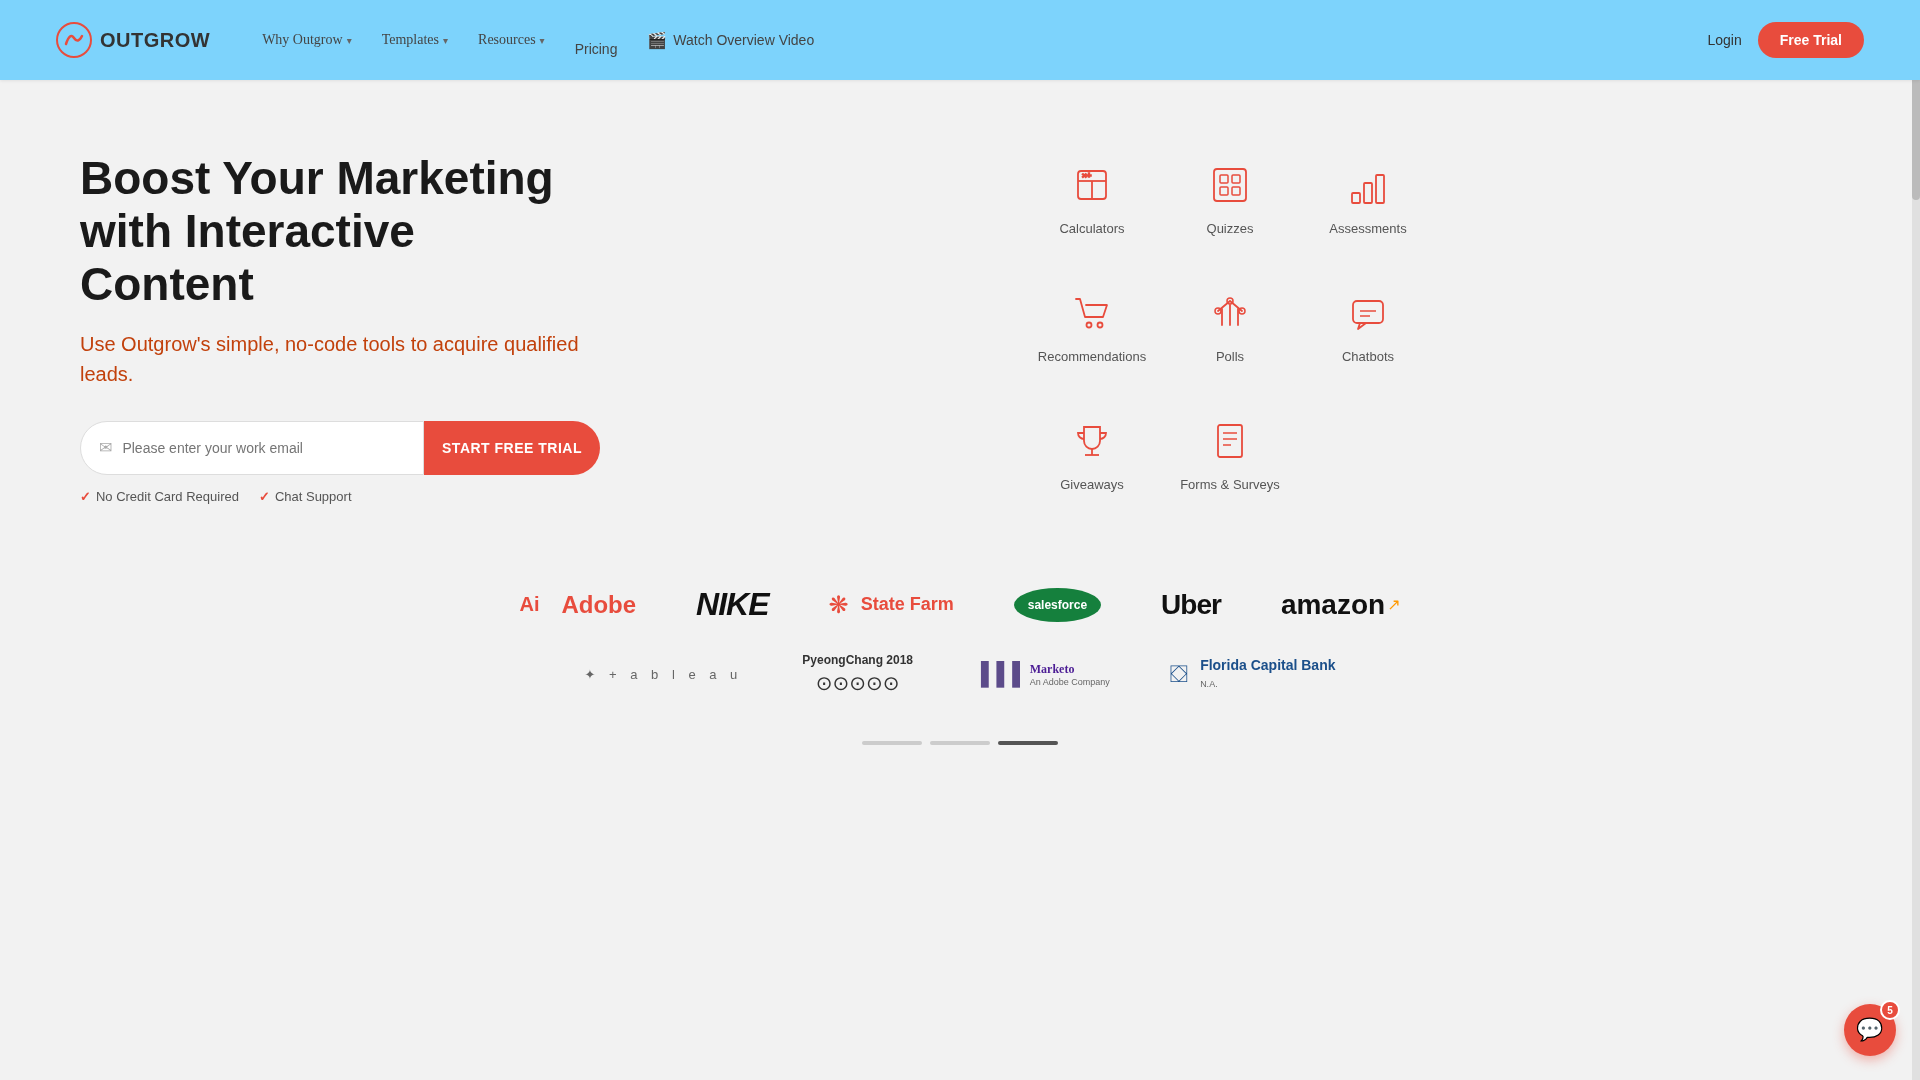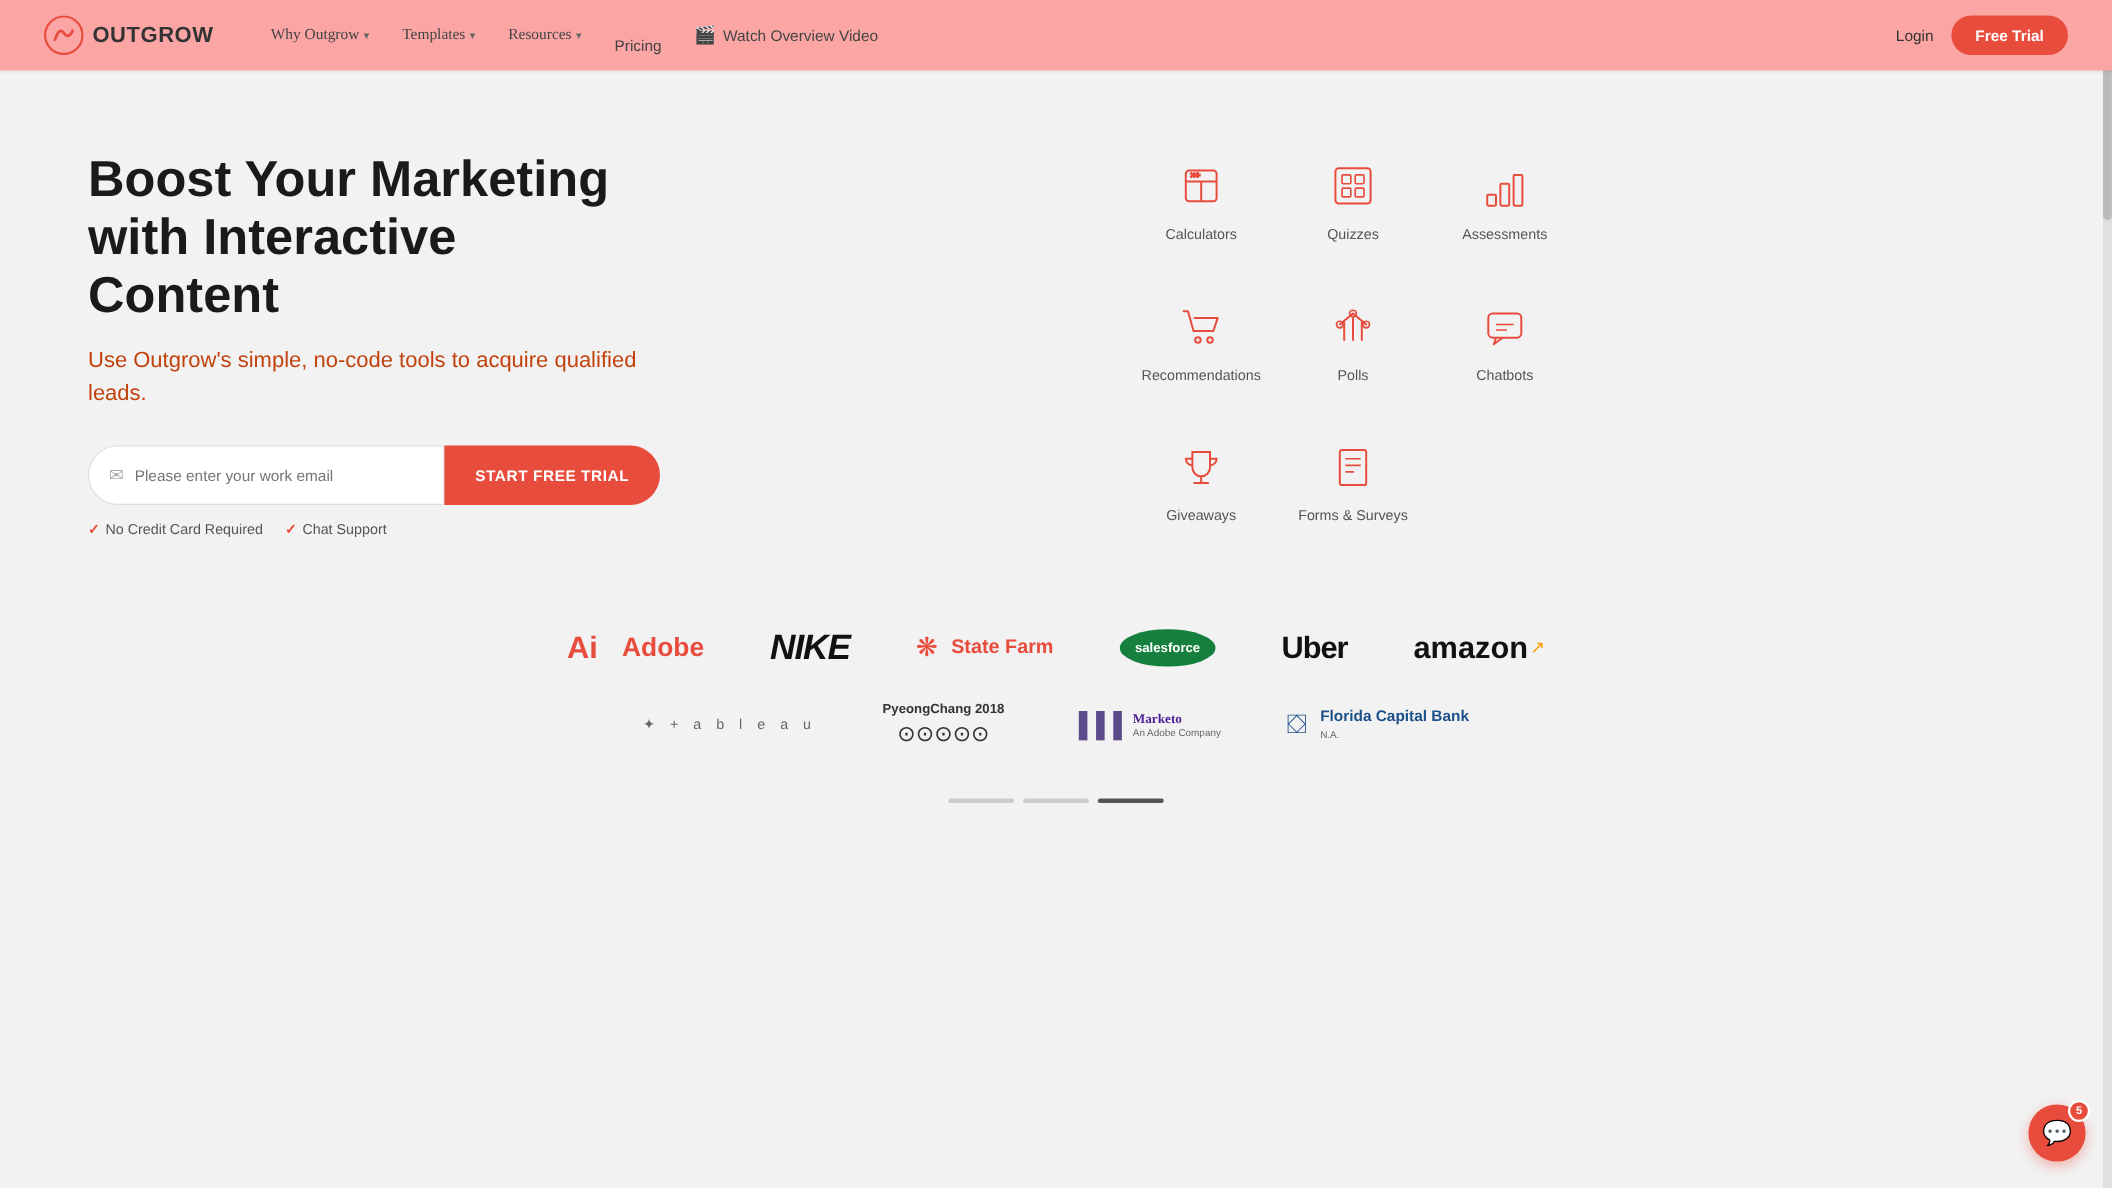--- a/index.html
+++ b/index.html
@@ -1,24 +1,24 @@
 <!DOCTYPE html>
 <html><head>
   <meta charset="utf-8">
   <style>
     * { box-sizing: border-box; margin: 0; padding: 0; }
     body { font-family: -apple-system, BlinkMacSystemFont, 'Segoe UI', sans-serif; background: #f2f2f2; color: #333; overflow-x: hidden; }
 
     
     nav {
-      background: #fca5a5;
+      background: #7dd3fc;
       display: flex;
       align-items: center;
-      padding: 0 40px;
-      height: 64px;
+      padding: 0 56px;
+      height: 80px;
       box-shadow: 0 1px 3px rgba(0,0,0,0.08);
       position: relative;
       z-index: 10;
     }
     .nav-logo { display: flex; align-items: center; gap: 8px; text-decoration: none; margin-right: 40px; }
     .nav-logo-icon { width: 36px; height: 36px; }
     .nav-logo-text { font-size: 20px; font-weight: 700; color: #333; letter-spacing: 0.5px; }
     .nav-links { display: flex; align-items: center; gap: 6px; flex: 1; }
     .nav-link {
       font-size: 14px; color: #444; text-decoration: none; padding: 6px 12px;
@@ -60,21 +60,21 @@
       display: flex; align-items: center; gap: 10px;
       background: #fff; border: 1.5px solid #ddd; border-radius: 30px 0 0 30px;
       padding: 0 18px; flex: 1; height: 54px;
     }
     .email-icon { color: #aaa; font-size: 16px; }
     .email-input {
       border: none; outline: none; font-size: 14px; color: #888; width: 100%; background: transparent;
     }
     .start-btn {
       background: #e84c3d; color: #fff; border: none; border-radius: 0 30px 30px 0;
-      padding: 0 28px; height: 54px; font-size: 14px; font-weight: 700; cursor: pointer;
+      padding: 0 18px; height: 54px; font-size: 14px; font-weight: 700; cursor: pointer;
       letter-spacing: 0.5px; white-space: nowrap;
     }
     .hero-checks { display: flex; gap: 20px; font-size: 13px; color: #555; }
     .hero-check { display: flex; align-items: center; gap: 5px; }
     .check-icon { color: #e84c3d; font-weight: 700; }
 
     
     .hero-right { flex: 1; display: grid; grid-template-columns: repeat(3, 130px); grid-template-rows: repeat(3, 120px); gap: 8px; justify-content: center; }
     .content-type {
       display: flex; flex-direction: column; align-items: center; justify-content: center;
@@ -302,21 +302,21 @@
       <span class="ct-label">Forms &amp; Surveys</span>
     </div>
 
   </div>
 </section>
 
 <section class="brands">
   <div class="brands-row">
 
     <div class="brand-item">
-      <span style="color:#e84c3d; font-size:28px; font-weight:900; margin-right:22px;">Ai</span>
+      <span style="color:#e84c3d; font-size:20px; font-weight:900; margin-right:22px;">Ai</span>
       <span class="brand-adobe" style="font-size:24px; font-weight:700; color:#e84c3d;">Adobe</span>
     </div>
 
     <div class="brand-item">
       <span class="brand-nike" style="font-size:32px; font-weight:900; font-style:italic; color:#111;">NIKE</span>
     </div>
 
     <div class="brand-item brand-sf">
       <span style="color:#e84c3d; font-size:24px;">❋</span>
       <span class="brand-sf-text" style="color:#e84c3d; font-size:18px; font-weight:700; margin-left:6px;">State Farm</span>

